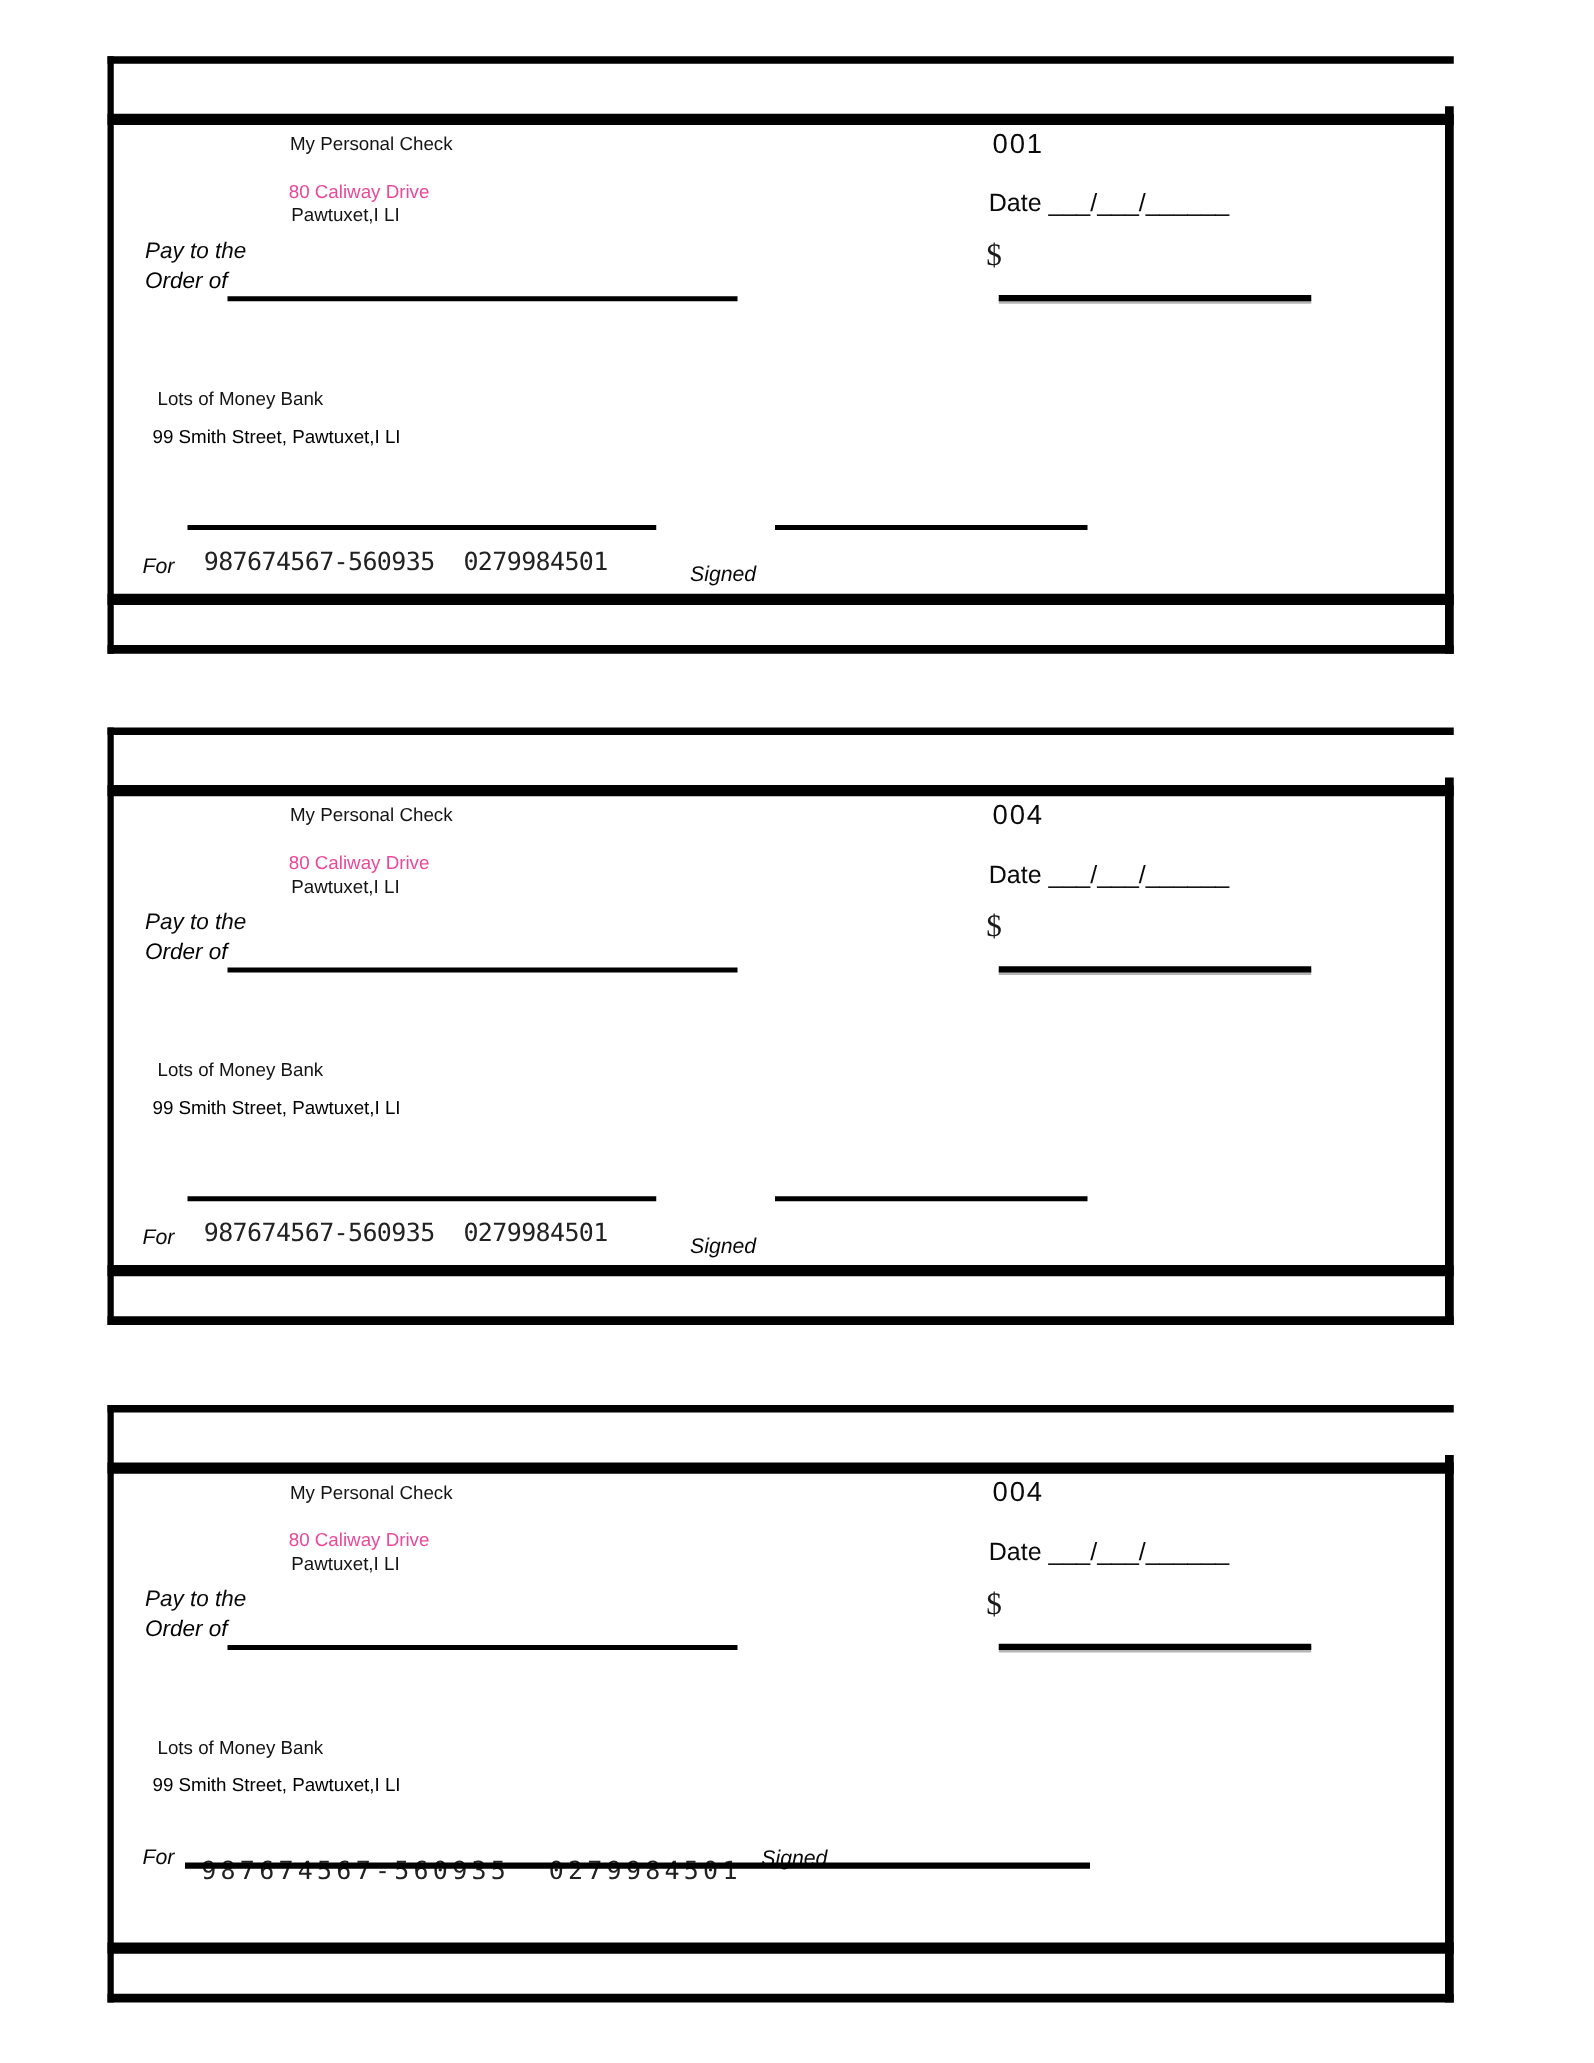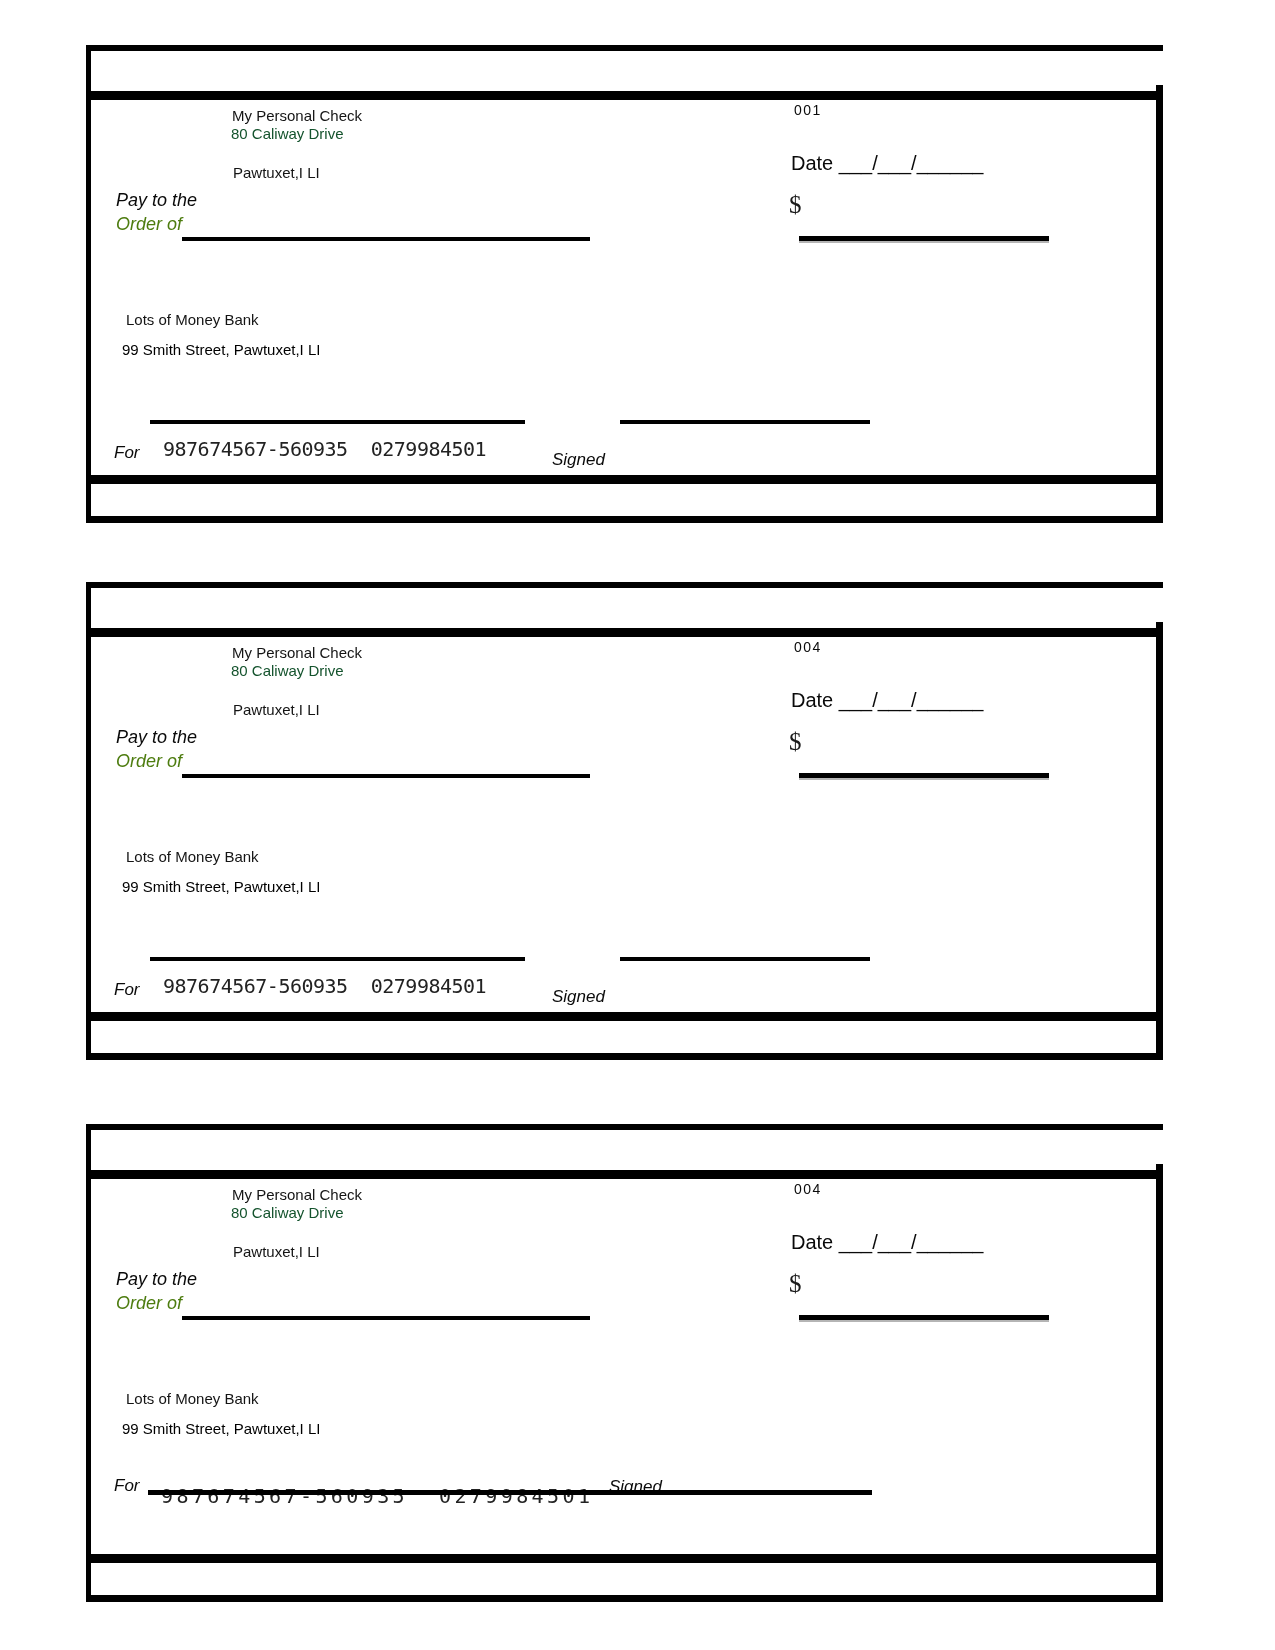--- a/index.html
+++ b/index.html
@@ -15,30 +15,30 @@
   .ln{position:absolute;background:#000}
   
   .b-top{left:0;right:0;top:0;height:6px}
   .b-left{left:0;top:0;bottom:0;width:5px}
   .b-right{right:0;top:40px;bottom:0;width:7px}
   .b-bottom{left:0;right:0;bottom:0;height:7px}
   .band1{left:0;right:0;top:46px;height:9px}
   .band2{left:0;right:0;top:430px;height:9px}
   
   .payer-name{left:146px;top:62px;font-size:15px;color:#141414}
-  .payer-addr{left:145px;top:80px;font-size:15px;color:#14532d}
+  .payer-addr{left:145px;top:100px;font-size:15px;color:#ec4899}
   .payer-city{left:147px;top:119px;font-size:15px;color:#141414}
   
-  .num{left:708px;top:57px;font-size:14px;letter-spacing:1.5px;color:#0a0a0a}
+  .num{left:708px;top:57px;font-size:22px;letter-spacing:1.5px;color:#0a0a0a}
   .date{left:705px;top:107px;font-size:20px;color:#0a0a0a}
   .dollar{left:703px;top:146px;font-size:25px;font-family:"Liberation Serif",serif;color:#1a1a1a}
   .amount-line{left:713px;top:191px;width:250px;height:5px;box-shadow:0 2px 0 #b5b5b5}
   
   .payto1{left:30px;top:145px;font-size:18px;font-style:italic;color:#0a0a0a}
-  .payto2{left:30px;top:169px;font-size:18px;font-style:italic;color:#4d7c0f}
+  .payto2{left:30px;top:169px;font-size:18px;font-style:italic;color:#000000}
   .payee-line{left:96px;top:192px;width:408px;height:4px}
   
   .bank1{left:40px;top:266px;font-size:15px;color:#141414}
   .bank2{left:36px;top:296px;font-size:15px;color:#000000}
   
   .sig1{left:64px;top:375px;width:375px;height:4px}
   .sig2{left:534px;top:375px;width:250px;height:4px}
   .for{left:28px;top:398px;font-size:17px;font-style:italic;color:#0a0a0a}
   .micr{left:77px;top:392px;font-size:20px;font-family:"DejaVu Sans Mono",monospace;
         letter-spacing:-0.5px;color:#222;white-space:pre}

